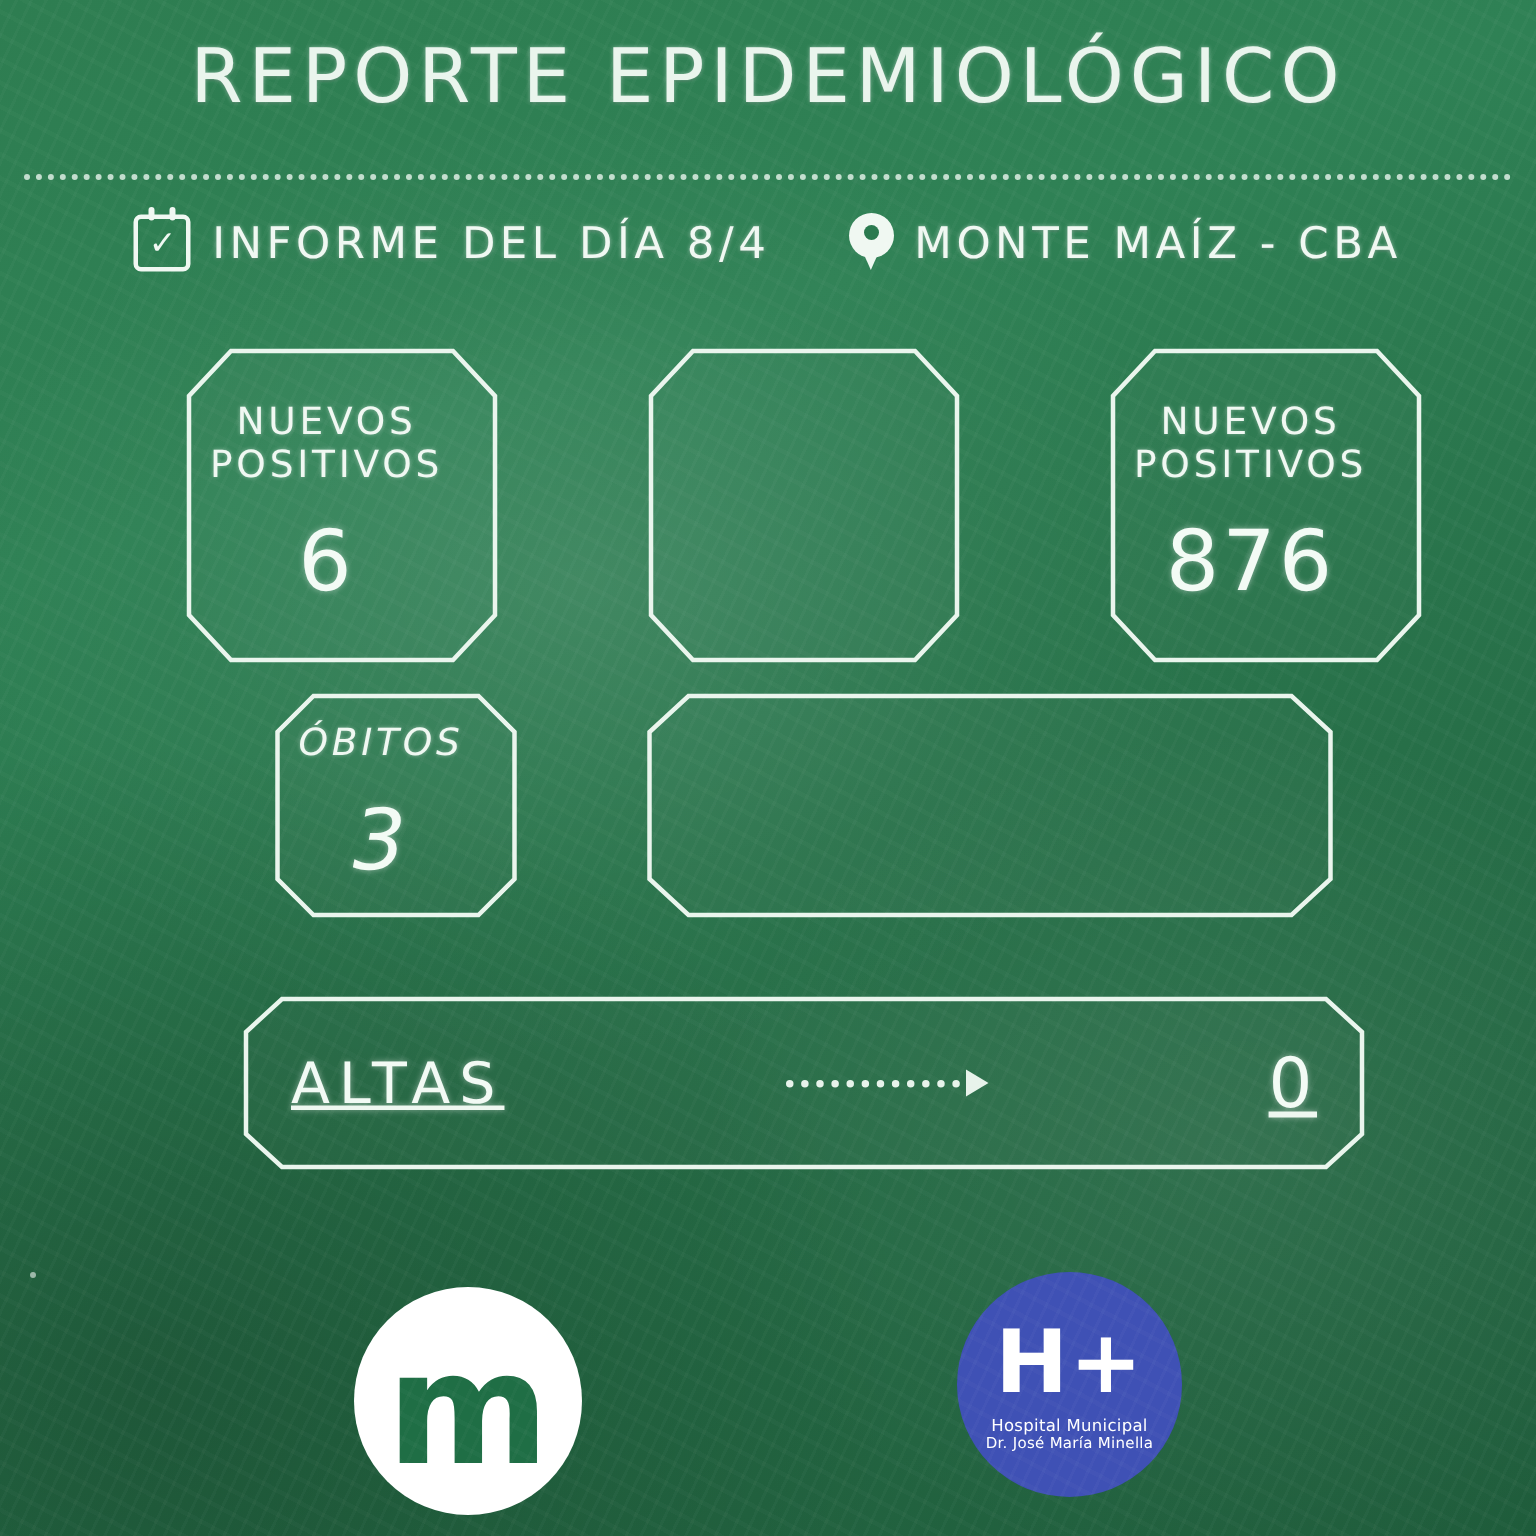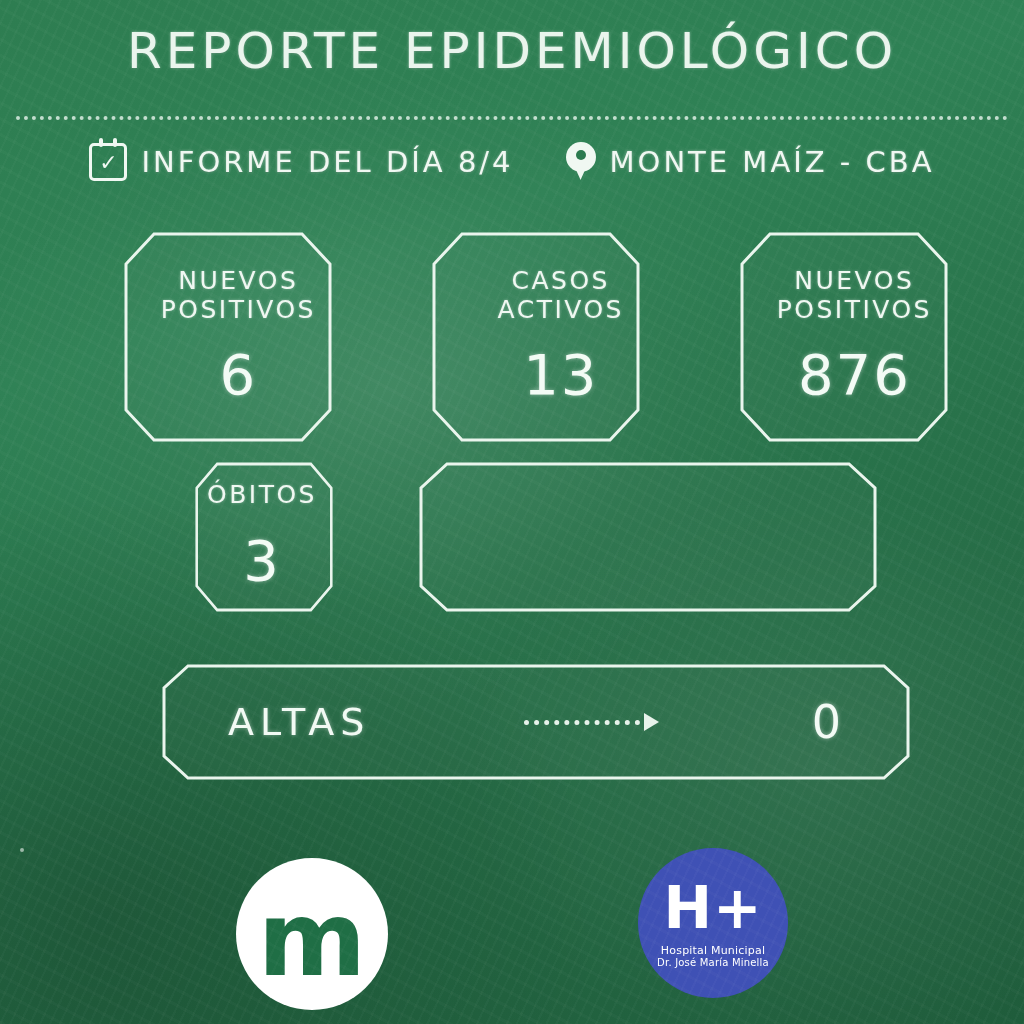--- a/index.html
+++ b/index.html
@@ -177,21 +177,21 @@
     letter-spacing: 2px;
     color: #f3fbf5;
     margin-top: 18px;
     text-shadow: 0 0 4px rgba(255,255,255,0.45);
   }
 
   .stat-box {
     position: relative;
     display: flex;
     flex-direction: column;
-    align-items: flex-end;
+    align-items: flex-start;
     justify-content: center;
     box-sizing: border-box;
     margin-left: 48px;
   }
   .stat-box svg {
     position: absolute;
     inset: 0;
     width: 100%;
     height: 100%;
   }
@@ -199,33 +199,34 @@
     position: relative;
     z-index: 2;
     display: flex;
     flex-direction: column;
     align-items: center;
     justify-content: center;
     padding: 0 16px;
   }
 
   .s-big { width: 208px; height: 210px; }
-  .s-small { width: 138px; height: 150px; }
+  .s-small { width: 162px; height: 150px; font-style: italic; }
   .s-wide { width: 458px; height: 150px; }
   .s-bar { width: 748px; height: 116px; }
 
   .bar-inner {
     position: relative;
     z-index: 2;
     display: flex;
     align-items: center;
     justify-content: space-between;
     width: 100%;
-    padding: 0 66px;
+    padding: 0 32px;
     box-sizing: border-box;
+    text-decoration: underline;
   }
   .bar-label {
     font-size: 38px;
     letter-spacing: 6px;
     color: #f2faf4;
     text-shadow: 0 0 4px rgba(255,255,255,0.45);
   }
   .bar-arrow {
     display: flex;
     align-items: center;
@@ -353,25 +354,20 @@
           <div class="card-label chalk">NUEVOS</div>
           <div class="card-label chalk">POSITIVOS</div>
           <div class="card-value chalk">6</div>
         </div>
       </div>
 
       <div class="stat-box s-big">
         <svg viewBox="0 0 208 210" preserveAspectRatio="none">
           <polygon points="30,2 178,2 206,32 206,178 178,208 30,208 2,178 2,32" fill="rgba(255,255,255,0.02)" stroke="#eaf5ed" stroke-width="3"></polygon>
         </svg>
-        <div class="stat-inner">
-          <div class="card-label chalk">CASOS</div>
-          <div class="card-label chalk">ACTIVOS</div>
-          <div class="card-value chalk">13</div>
-        </div>
       </div>
 
       <div class="stat-box s-big">
         <svg viewBox="0 0 208 210" preserveAspectRatio="none">
           <polygon points="30,2 178,2 206,32 206,178 178,208 30,208 2,178 2,32" fill="rgba(255,255,255,0.02)" stroke="#eaf5ed" stroke-width="3"></polygon>
         </svg>
         <div class="stat-inner">
           <div class="card-label chalk">NUEVOS</div>
           <div class="card-label chalk">POSITIVOS</div>
           <div class="card-value chalk">876</div>

